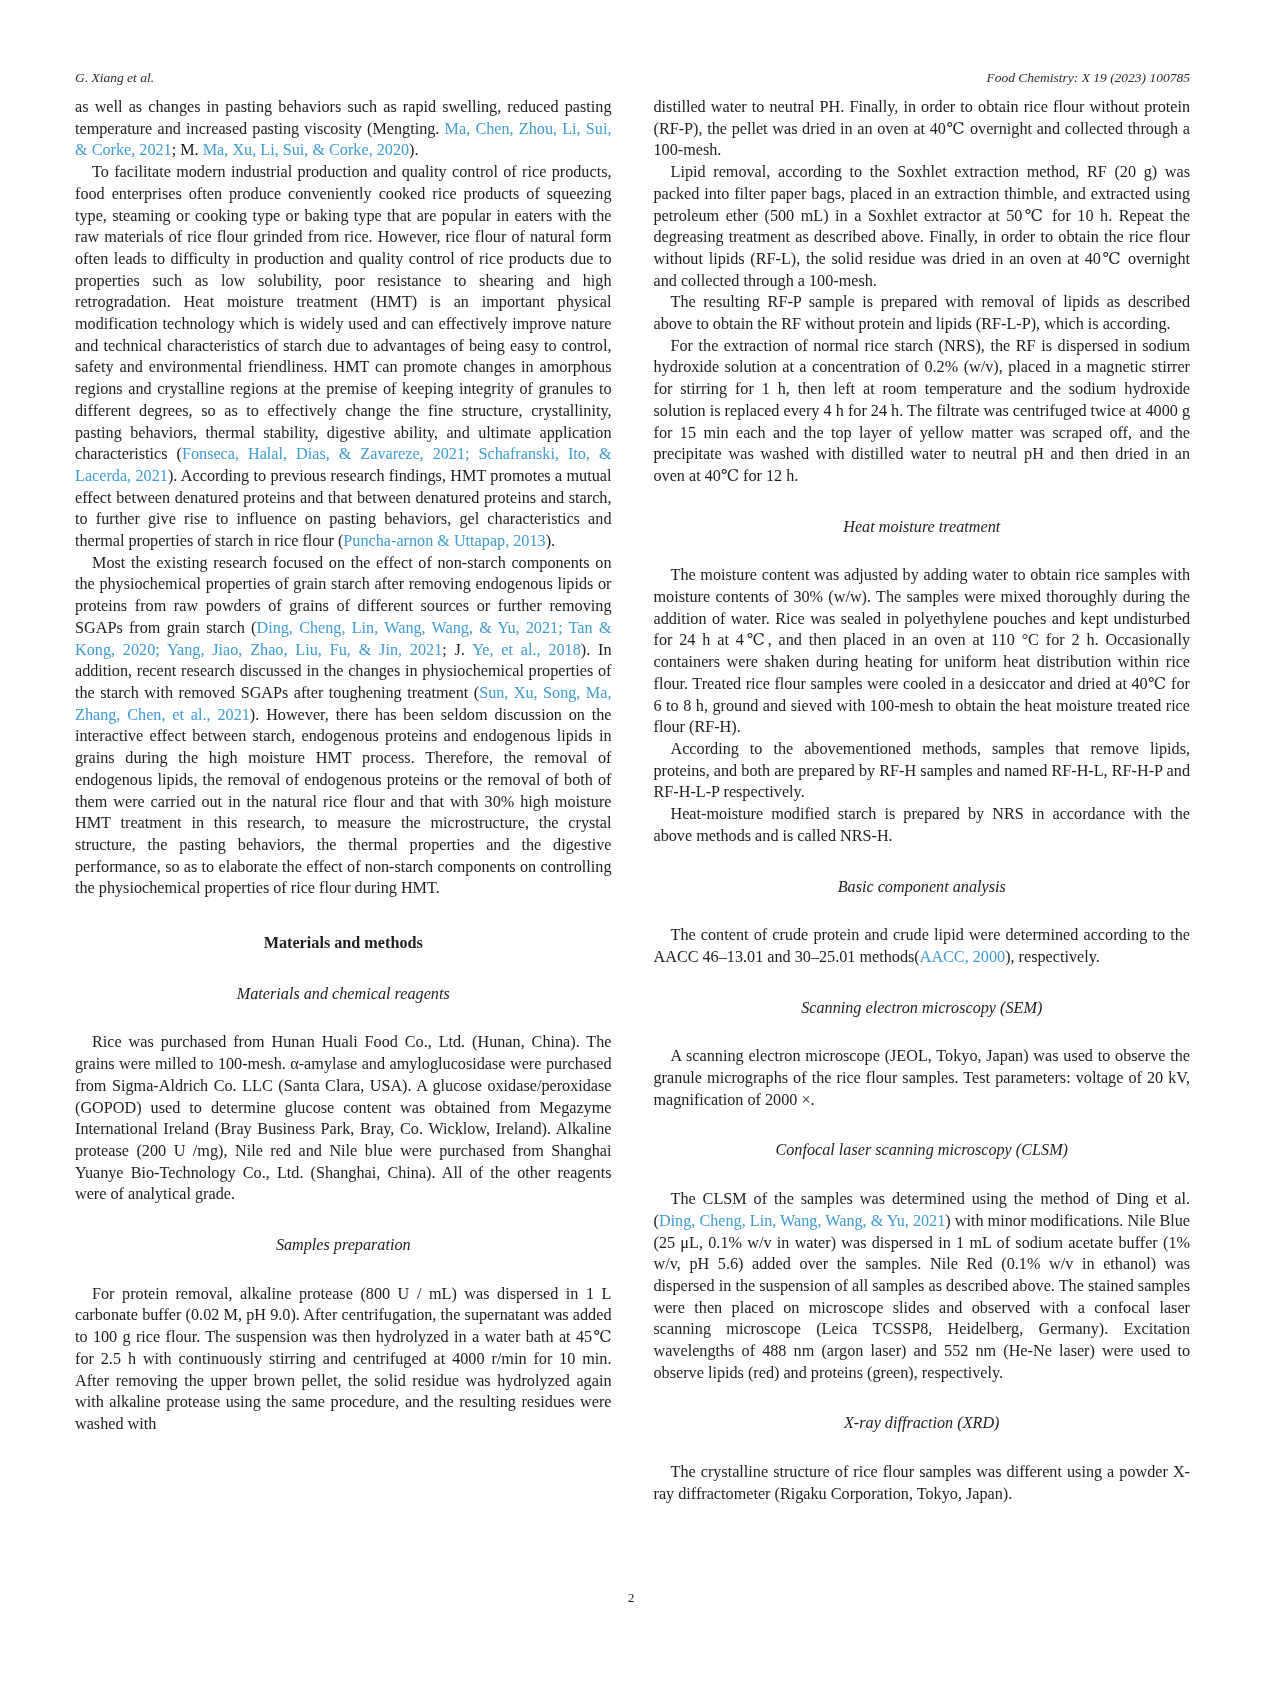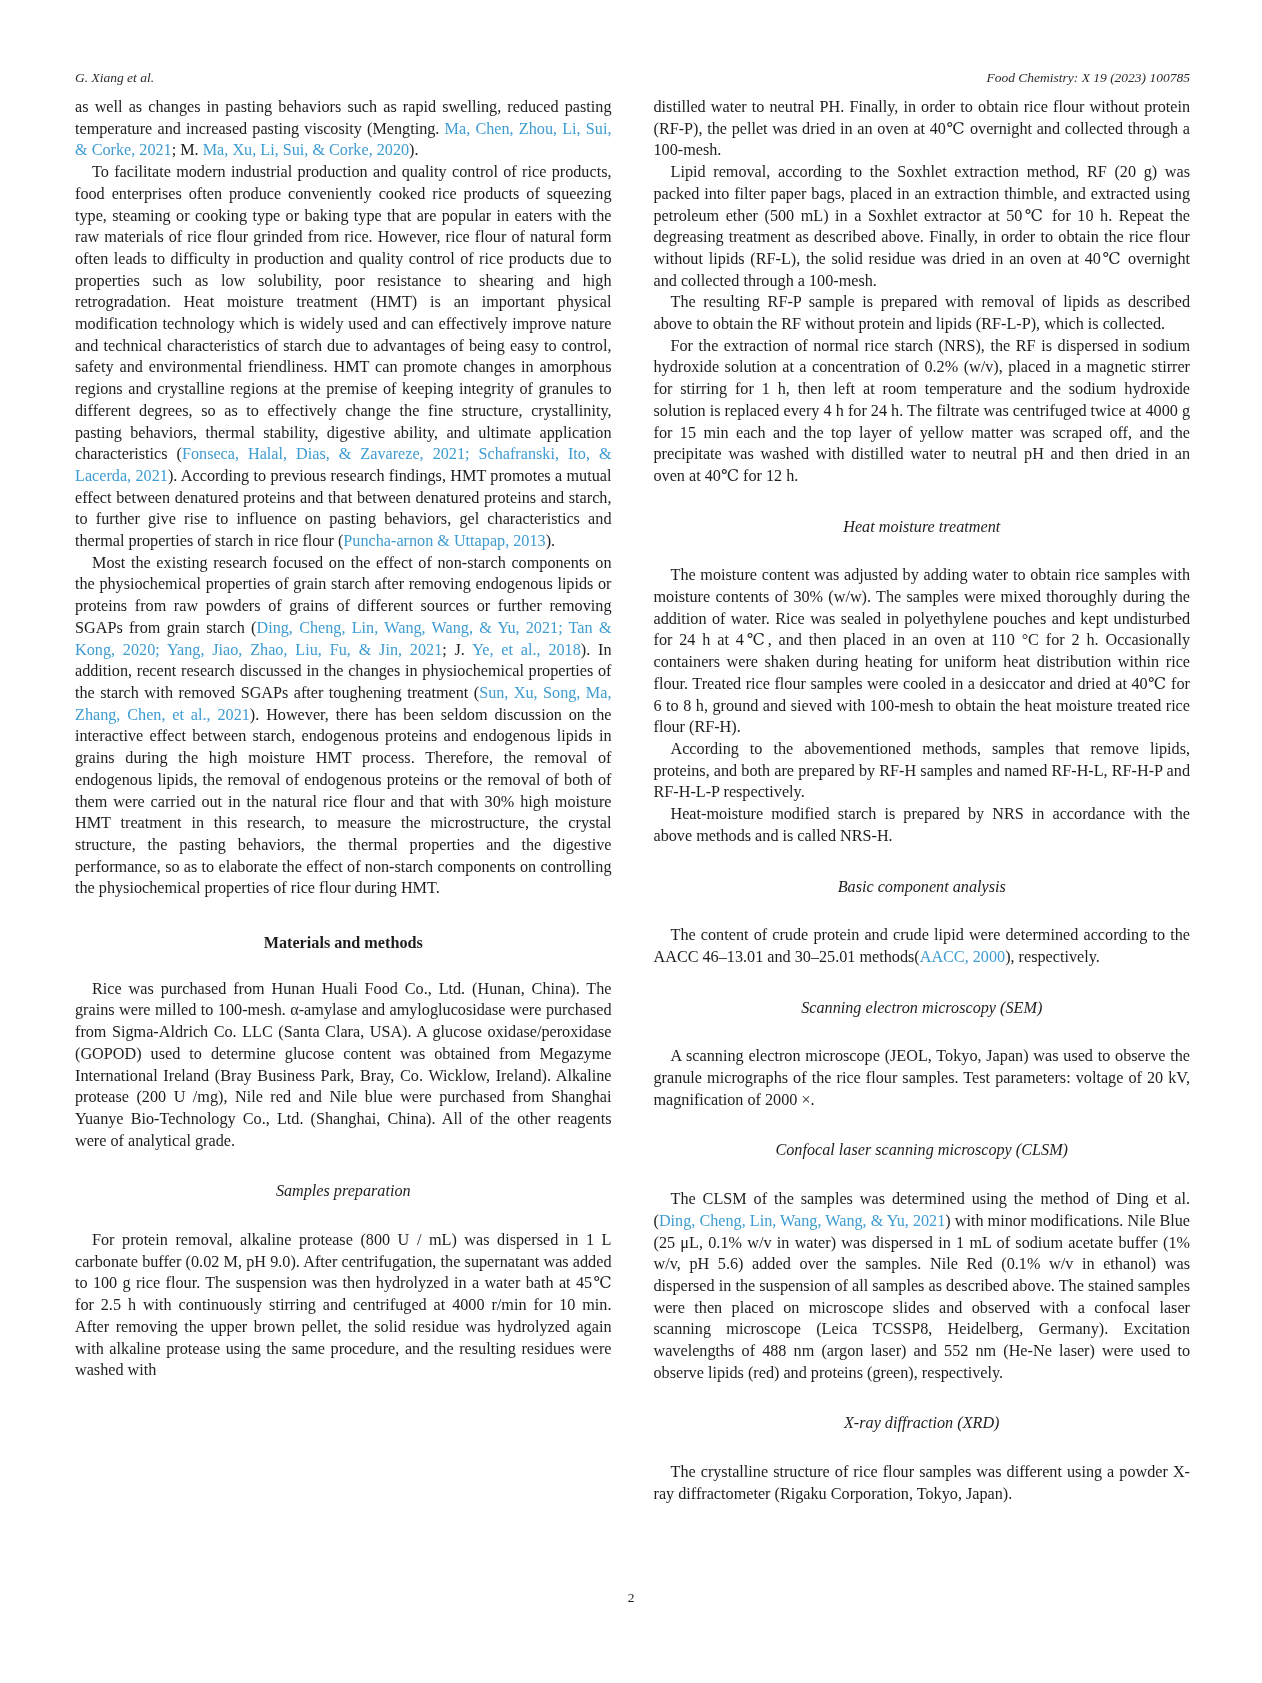--- a/index.html
+++ b/index.html
@@ -78,28 +78,29 @@
     <span>G. Xiang et al.</span>
     <span>Food Chemistry: X 19 (2023) 100785</span>
   </div>
 
   <div class="content">
     <div class="col" id="col-left">
         <p class="body-para no-indent"><span>as well as changes in pasting behaviors such as rapid swelling, reduced pasting temperature and increased pasting viscosity (Mengting. </span><a class="cite">Ma, Chen, Zhou, Li, Sui, &amp; Corke, 2021</a><span>; M. </span><a class="cite">Ma, Xu, Li, Sui, &amp; Corke, 2020</a><span>).</span></p>
         <p class="body-para"><span>To facilitate modern industrial production and quality control of rice products, food enterprises often produce conveniently cooked rice products of squeezing type, steaming or cooking type or baking type that are popular in eaters with the raw materials of rice flour grinded from rice. However, rice flour of natural form often leads to difficulty in production and quality control of rice products due to properties such as low solubility, poor resistance to shearing and high retrogradation. Heat moisture treatment (HMT) is an important physical modification technology which is widely used and can effectively improve nature and technical characteristics of starch due to advantages of being easy to control, safety and environmental friendliness. HMT can promote changes in amorphous regions and crystalline regions at the premise of keeping integrity of granules to different degrees, so as to effectively change the fine structure, crystallinity, pasting behaviors, thermal stability, digestive ability, and ultimate application characteristics (</span><a class="cite">Fonseca, Halal, Dias, &amp; Zavareze, 2021; Schafranski, Ito, &amp; Lacerda, 2021</a><span>). According to previous research findings, HMT promotes a mutual effect between denatured proteins and that between denatured proteins and starch, to further give rise to influence on pasting behaviors, gel characteristics and thermal properties of starch in rice flour (</span><a class="cite">Puncha-arnon &amp; Uttapap, 2013</a><span>).</span></p>
         <p class="body-para"><span>Most the existing research focused on the effect of non-starch components on the physiochemical properties of grain starch after removing endogenous lipids or proteins from raw powders of grains of different sources or further removing SGAPs from grain starch (</span><a class="cite">Ding, Cheng, Lin, Wang, Wang, &amp; Yu, 2021; Tan &amp; Kong, 2020; Yang, Jiao, Zhao, Liu, Fu, &amp; Jin, 2021</a><span>; J. </span><a class="cite">Ye, et al., 2018</a><span>). In addition, recent research discussed in the changes in physiochemical properties of the starch with removed SGAPs after toughening treatment (</span><a class="cite">Sun, Xu, Song, Ma, Zhang, Chen, et al., 2021</a><span>). However, there has been seldom discussion on the interactive effect between starch, endogenous proteins and endogenous lipids in grains during the high moisture HMT process. Therefore, the removal of endogenous lipids, the removal of endogenous proteins or the removal of both of them were carried out in the natural rice flour and that with 30% high moisture HMT treatment in this research, to measure the microstructure, the crystal structure, the pasting behaviors, the thermal properties and the digestive performance, so as to elaborate the effect of non-starch components on controlling the physiochemical properties of rice flour during HMT.</span></p>
         <h2 class="section-heading">Materials and methods</h2>
+        <h3 class="subsection-heading">Materials and chemical reagents</h3>
         <p class="body-para"><span>Rice was purchased from Hunan Huali Food Co., Ltd. (Hunan, China). The grains were milled to 100-mesh. α-amylase and amyloglucosidase were purchased from Sigma-Aldrich Co. LLC (Santa Clara, USA). A glucose oxidase/peroxidase (GOPOD) used to determine glucose content was obtained from Megazyme International Ireland (Bray Business Park, Bray, Co. Wicklow, Ireland). Alkaline protease (200 U /mg), Nile red and Nile blue were purchased from Shanghai Yuanye Bio-Technology Co., Ltd. (Shanghai, China). All of the other reagents were of analytical grade.</span></p>
         <h3 class="subsection-heading">Samples preparation</h3>
         <p class="body-para"><span>For protein removal, alkaline protease (800 U / mL) was dispersed in 1 L carbonate buffer (0.02 M, pH 9.0). After centrifugation, the supernatant was added to 100 g rice flour. The suspension was then hydrolyzed in a water bath at 45℃ for 2.5 h with continuously stirring and centrifuged at 4000 r/min for 10 min. After removing the upper brown pellet, the solid residue was hydrolyzed again with alkaline protease using the same procedure, and the resulting residues were washed with</span></p>
       </div>
     <div class="col" id="col-right">
         <p class="body-para no-indent"><span>distilled water to neutral PH. Finally, in order to obtain rice flour without protein (RF-P), the pellet was dried in an oven at 40℃ overnight and collected through a 100-mesh.</span></p>
         <p class="body-para"><span>Lipid removal, according to the Soxhlet extraction method, RF (20 g) was packed into filter paper bags, placed in an extraction thimble, and extracted using petroleum ether (500 mL) in a Soxhlet extractor at 50℃ for 10 h. Repeat the degreasing treatment as described above. Finally, in order to obtain the rice flour without lipids (RF-L), the solid residue was dried in an oven at 40℃ overnight and collected through a 100-mesh.</span></p>
-        <p class="body-para"><span>The resulting RF-P sample is prepared with removal of lipids as described above to obtain the RF without protein and lipids (RF-L-P), which is collected.</span></p>
+        <p class="body-para"><span>The resulting RF-P sample is prepared with removal of lipids as described above to obtain the RF without protein and lipids (RF-L-P), which is according.</span></p>
         <p class="body-para"><span>For the extraction of normal rice starch (NRS), the RF is dispersed in sodium hydroxide solution at a concentration of 0.2% (w/v), placed in a magnetic stirrer for stirring for 1 h, then left at room temperature and the sodium hydroxide solution is replaced every 4 h for 24 h. The filtrate was centrifuged twice at 4000 g for 15 min each and the top layer of yellow matter was scraped off, and the precipitate was washed with distilled water to neutral pH and then dried in an oven at 40℃ for 12 h.</span></p>
         <h3 class="subsection-heading">Heat moisture treatment</h3>
         <p class="body-para"><span>The moisture content was adjusted by adding water to obtain rice samples with moisture contents of 30% (w/w). The samples were mixed thoroughly during the addition of water. Rice was sealed in polyethylene pouches and kept undisturbed for 24 h at 4℃, and then placed in an oven at 110 °C for 2 h. Occasionally containers were shaken during heating for uniform heat distribution within rice flour. Treated rice flour samples were cooled in a desiccator and dried at 40℃ for 6 to 8 h, ground and sieved with 100-mesh to obtain the heat moisture treated rice flour (RF-H).</span></p>
         <p class="body-para"><span>According to the abovementioned methods, samples that remove lipids, proteins, and both are prepared by RF-H samples and named RF-H-L, RF-H-P and RF-H-L-P respectively.</span></p>
         <p class="body-para"><span>Heat-moisture modified starch is prepared by NRS in accordance with the above methods and is called NRS-H.</span></p>
         <h3 class="subsection-heading">Basic component analysis</h3>
         <p class="body-para"><span>The content of crude protein and crude lipid were determined according to the AACC 46–13.01 and 30–25.01 methods(</span><a class="cite">AACC, 2000</a><span>), respectively.</span></p>
         <h3 class="subsection-heading">Scanning electron microscopy (SEM)</h3>
         <p class="body-para"><span>A scanning electron microscope (JEOL, Tokyo, Japan) was used to observe the granule micrographs of the rice flour samples. Test parameters: voltage of 20 kV, magnification of 2000 ×.</span></p>
         <h3 class="subsection-heading">Confocal laser scanning microscopy (CLSM)</h3>

